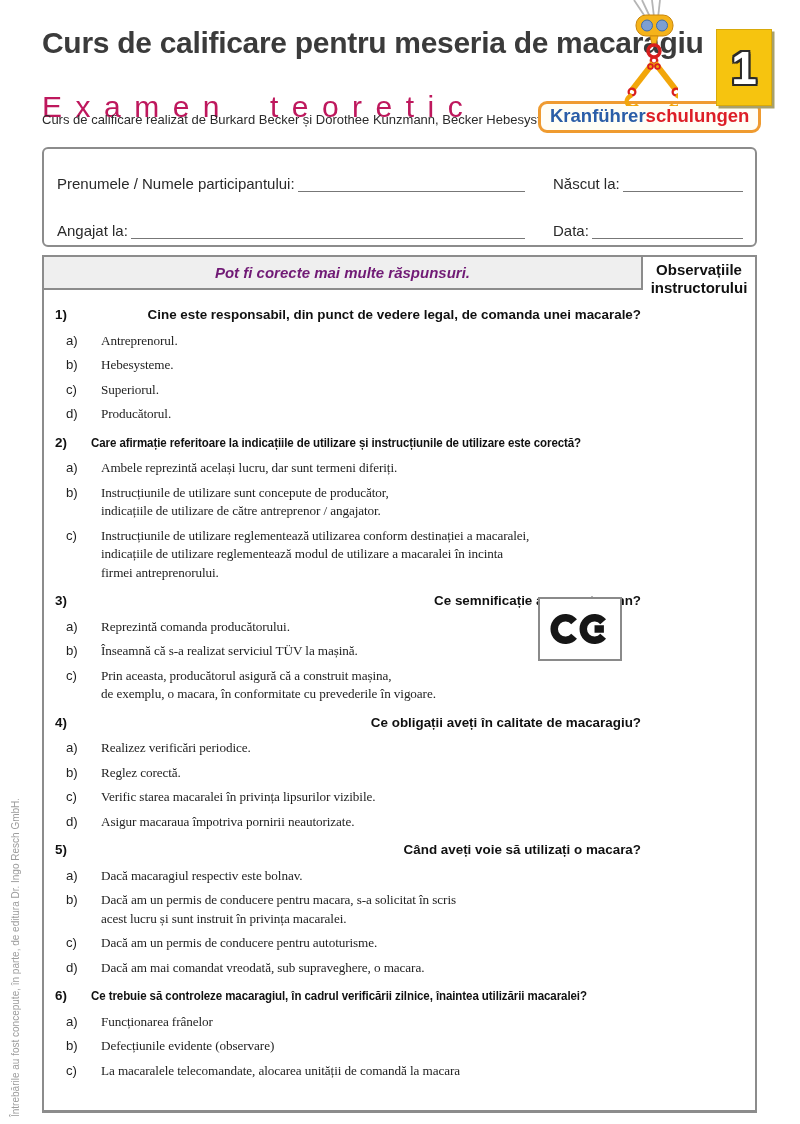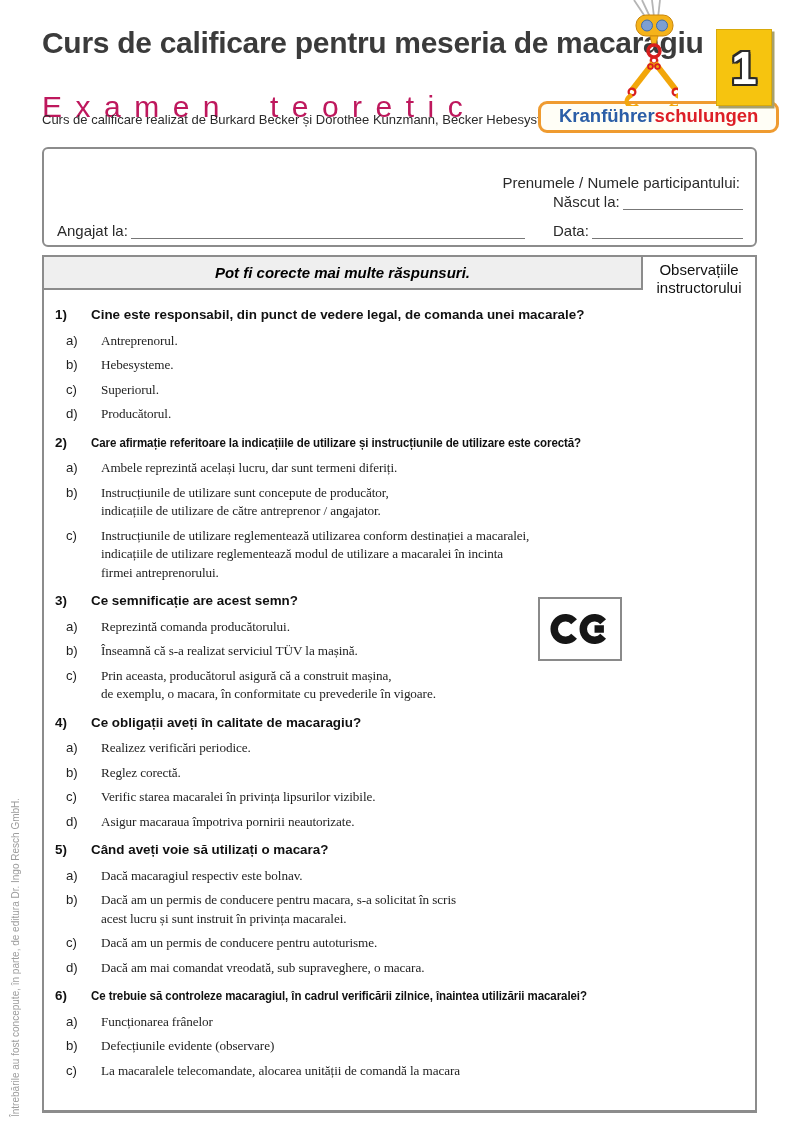--- a/index.html
+++ b/index.html
@@ -5,56 +5,56 @@
   html,body{margin:0;padding:0;background:#fff;}
   .page{position:relative;width:800px;height:1124px;background:#fff;overflow:hidden;
         font-family:"Liberation Sans",sans-serif;color:#1e1e1e;}
 
   
   .title{position:absolute;left:42px;top:26px;font-size:30px;font-weight:bold;color:#3b3b3b;letter-spacing:-0.3px;white-space:nowrap;}
   .subtitle{position:absolute;left:42px;top:74px;font-size:30px;color:#be185d;letter-spacing:0.45em;word-spacing:0.5em;white-space:nowrap;margin-top:16px;}
   .credits{position:absolute;left:42px;top:112px;font-size:13px;color:#2b2b2b;white-space:nowrap;}
 
   .logo{position:absolute;left:538px;top:101px;border:3px solid #ef9b30;border-radius:9px;
-        background:#fffef6;padding:1px 18px 3px;font-size:18.5px;font-weight:bold;white-space:nowrap;}
+        background:#fffef6;padding:1px 9px 3px;font-size:18.5px;font-weight:bold;white-space:nowrap;}
   .logo .blue{color:#2b5ea7;} .logo .red{color:#dd1f26;}
 
   .crane{position:absolute;left:594px;top:0;width:84px;height:106px;}
 
   .pagenum{position:absolute;left:716px;top:29px;width:54px;height:75px;background:#f6c40f;
            border:1px solid #d8a90a;box-shadow:2.5px 2.5px 0 #a8a06a;
            display:flex;align-items:center;justify-content:center;}
   .pagenum span{font-size:46px;font-weight:bold;color:#fff;line-height:1;
      text-shadow:-2px -2px 0 #2a2a2a,2px -2px 0 #2a2a2a,-2px 2px 0 #2a2a2a,2px 2px 0 #2a2a2a,
                  -2px 0 0 #2a2a2a,2px 0 0 #2a2a2a,0 -2px 0 #2a2a2a,0 2px 0 #2a2a2a;}
 
   
   .fieldsbox{position:absolute;left:42px;top:147px;width:715px;height:100px;box-sizing:border-box;
              border:2px solid #8c8c8c;border-radius:6px;font-size:15px;color:#2a2a2a;}
   .frow{position:absolute;left:13px;right:12px;display:flex;align-items:flex-end;}
-  .frow.r1{top:25px;flex-direction:column;} .frow.r2{top:72px;}
+  .frow.r1{top:25px;} .frow.r2{top:72px;}
   .flabel{white-space:nowrap;padding-right:3px;}
   .fline{flex:1;border-bottom:1.5px solid #777;height:17px;}
   .fgroup{width:190px;margin-left:28px;display:flex;align-items:flex-end;flex:none;}
 
   
   .qtable{position:absolute;left:42px;top:255px;width:715px;height:858px;box-sizing:border-box;
           border:2px solid #8c8c8c;border-bottom-width:3px;overflow:hidden;}
   .banner{position:absolute;left:0;top:0;width:597px;height:31px;background:#efefef;
           border-bottom:2px solid #8c8c8c;border-right:2px solid #8c8c8c;box-sizing:content-box;
           display:flex;align-items:center;justify-content:center;
-          font-size:15px;font-weight:bold;font-style:italic;color:#000000;}
+          font-size:15px;font-weight:bold;font-style:italic;color:#701a75;}
   .obscol{position:absolute;top:0;bottom:0;left:599px;right:0;}
-  .obshead{padding-top:4px;text-align:center;font-weight:normal;font-size:15px;line-height:1.22;color:#111;}
+  .obshead{padding-top:4px;text-align:center;font-weight:bold;font-size:15px;line-height:1.22;color:#111;}
 
   .questions{position:absolute;left:0;top:33px;width:597px;padding-top:16px;box-sizing:border-box;}
   .question{margin-bottom:10px;}
   .q-headrow{display:flex;font-weight:bold;font-size:13.4px;line-height:18.5px;margin-bottom:7px;color:#111;}
   .q-num{flex:none;width:47px;padding-left:11px;box-sizing:border-box;}
-  .q-text{flex:1;overflow:hidden;}
+  .q-text{flex:1;overflow:hidden;text-align:right;}
   .q-text-inner{display:inline-block;white-space:nowrap;}
   .question.long-head .q-text-inner{transform:scaleX(0.86);transform-origin:0 0;letter-spacing:-0.1px;}
   .opt{display:flex;font-size:13.2px;line-height:18.5px;margin-bottom:6px;}
   .opt-letter{flex:none;width:35px;margin-left:22px;}
   .opt-text{flex:1;white-space:pre;overflow:hidden;letter-spacing:-0.1px;font-family:Liberation Serif, serif;}
 
   .cebox{position:absolute;left:494px;top:340px;width:84px;height:64px;box-sizing:border-box;
          border:2px solid #8a8a8a;background:#fff;display:flex;align-items:center;justify-content:center;}
 
   

